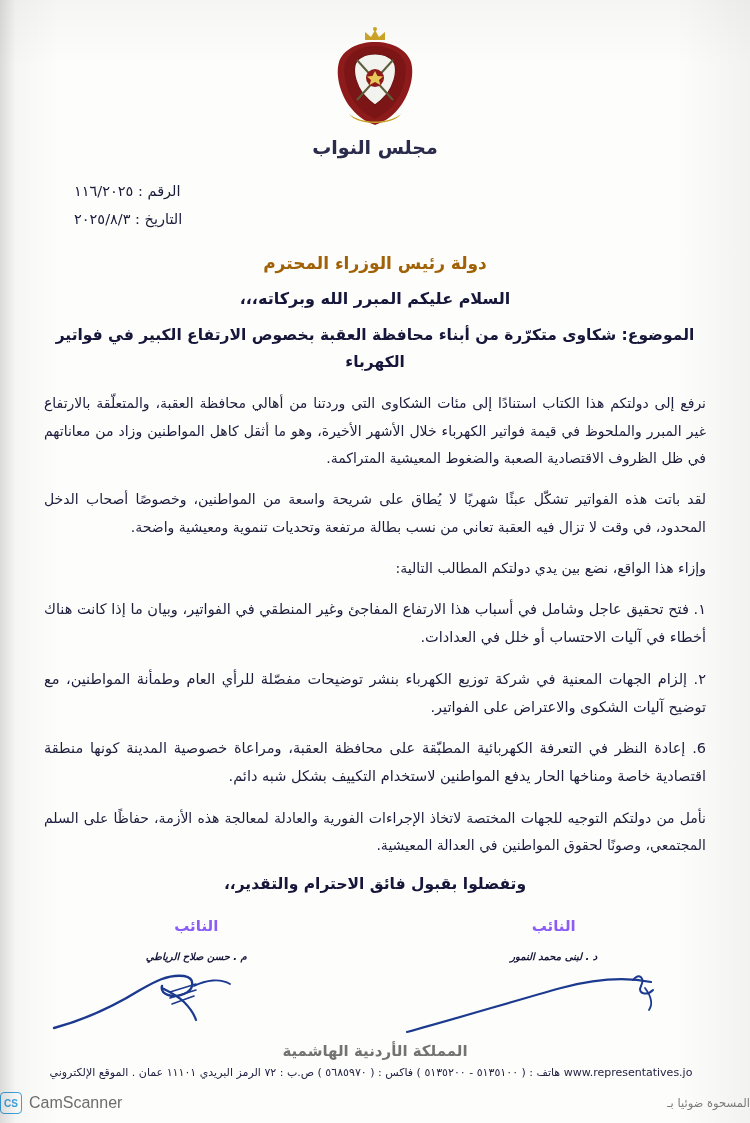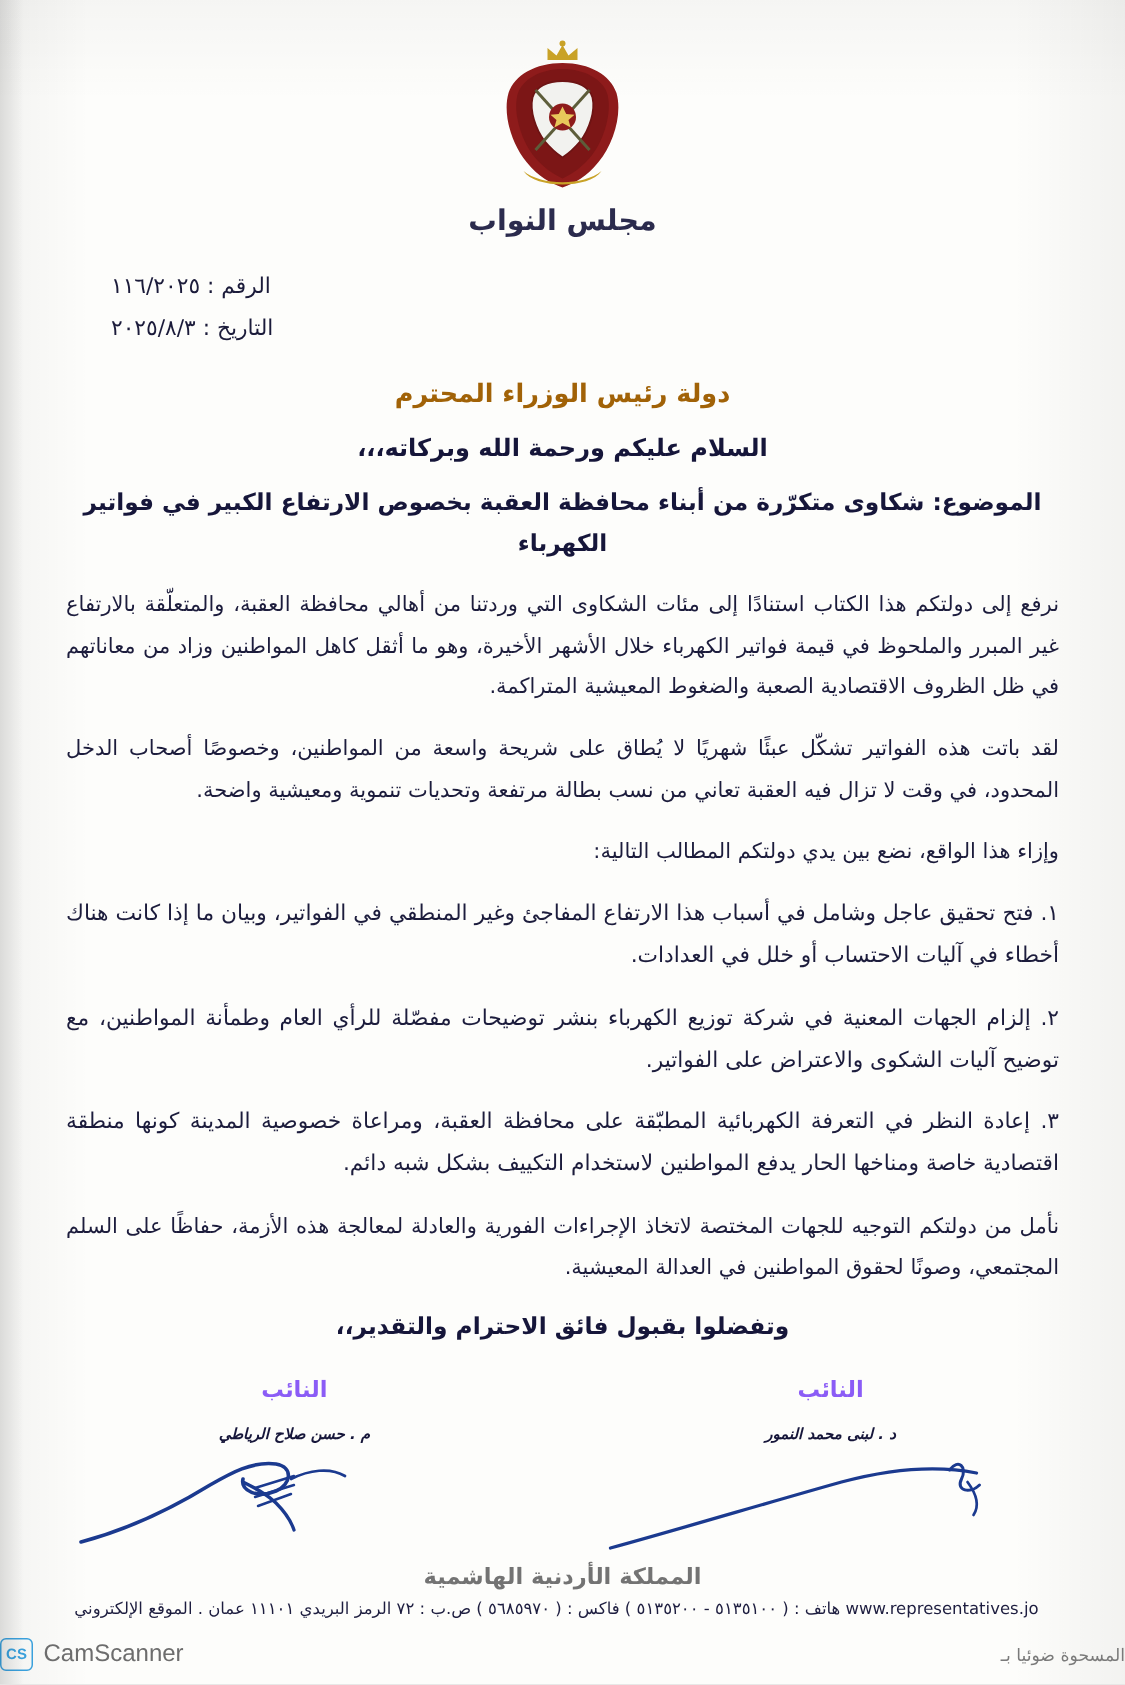--- a/index.html
+++ b/index.html
@@ -271,35 +271,35 @@
         <span>١١٦/٢٠٢٥</span>
       </div>
       <div>
         <span>التاريخ :</span>
         <span>٢٠٢٥/٨/٣</span>
       </div>
     </div>
 
     <div class="addressee">دولة رئيس الوزراء المحترم</div>
 
-    <div class="salutation">السلام عليكم ورحمة الله وبركاته،،،</div>
+    <div class="salutation">السلام عليكم المبرر الله وبركاته،،،</div>
 
     <div class="subject">
       <span class="sub-label">الموضوع:</span>
       <span>شكاوى متكرّرة من أبناء محافظة العقبة بخصوص الارتفاع الكبير في فواتير الكهرباء</span>
     </div>
 
     <p class="para">نرفع إلى دولتكم هذا الكتاب استنادًا إلى مئات الشكاوى التي وردتنا من أهالي محافظة العقبة، والمتعلّقة بالارتفاع غير المبرر والملحوظ في قيمة فواتير الكهرباء خلال الأشهر الأخيرة، وهو ما أثقل كاهل المواطنين وزاد من معاناتهم في ظل الظروف الاقتصادية الصعبة والضغوط المعيشية المتراكمة.</p>
     <p class="para">لقد باتت هذه الفواتير تشكّل عبئًا شهريًا لا يُطاق على شريحة واسعة من المواطنين، وخصوصًا أصحاب الدخل المحدود، في وقت لا تزال فيه العقبة تعاني من نسب بطالة مرتفعة وتحديات تنموية ومعيشية واضحة.</p>
     <p class="para lead-in">وإزاء هذا الواقع، نضع بين يدي دولتكم المطالب التالية:</p>
 
     <ol class="demands">
       <li>١. فتح تحقيق عاجل وشامل في أسباب هذا الارتفاع المفاجئ وغير المنطقي في الفواتير، وبيان ما إذا كانت هناك أخطاء في آليات الاحتساب أو خلل في العدادات.</li>
       <li>٢. إلزام الجهات المعنية في شركة توزيع الكهرباء بنشر توضيحات مفصّلة للرأي العام وطمأنة المواطنين، مع توضيح آليات الشكوى والاعتراض على الفواتير.</li>
-      <li>٣. إعادة النظر في التعرفة الكهربائية المطبّقة على محافظة العقبة، ومراعاة خصوصية المدينة كونها منطقة اقتصادية خاصة ومناخها الحار يدفع المواطنين لاستخدام التكييف بشكل شبه دائم.</li>
+      <li>6. إعادة النظر في التعرفة الكهربائية المطبّقة على محافظة العقبة، ومراعاة خصوصية المدينة كونها منطقة اقتصادية خاصة ومناخها الحار يدفع المواطنين لاستخدام التكييف بشكل شبه دائم.</li>
     </ol>
 
     <p class="para">نأمل من دولتكم التوجيه للجهات المختصة لاتخاذ الإجراءات الفورية والعادلة لمعالجة هذه الأزمة، حفاظًا على السلم المجتمعي، وصونًا لحقوق المواطنين في العدالة المعيشية.</p>
 
     <div class="closing">وتفضلوا بقبول فائق الاحترام والتقدير،،</div>
 
     <div class="signatures">
 
       <div class="sig-col">
         <div class="sig-title">النائب</div>

